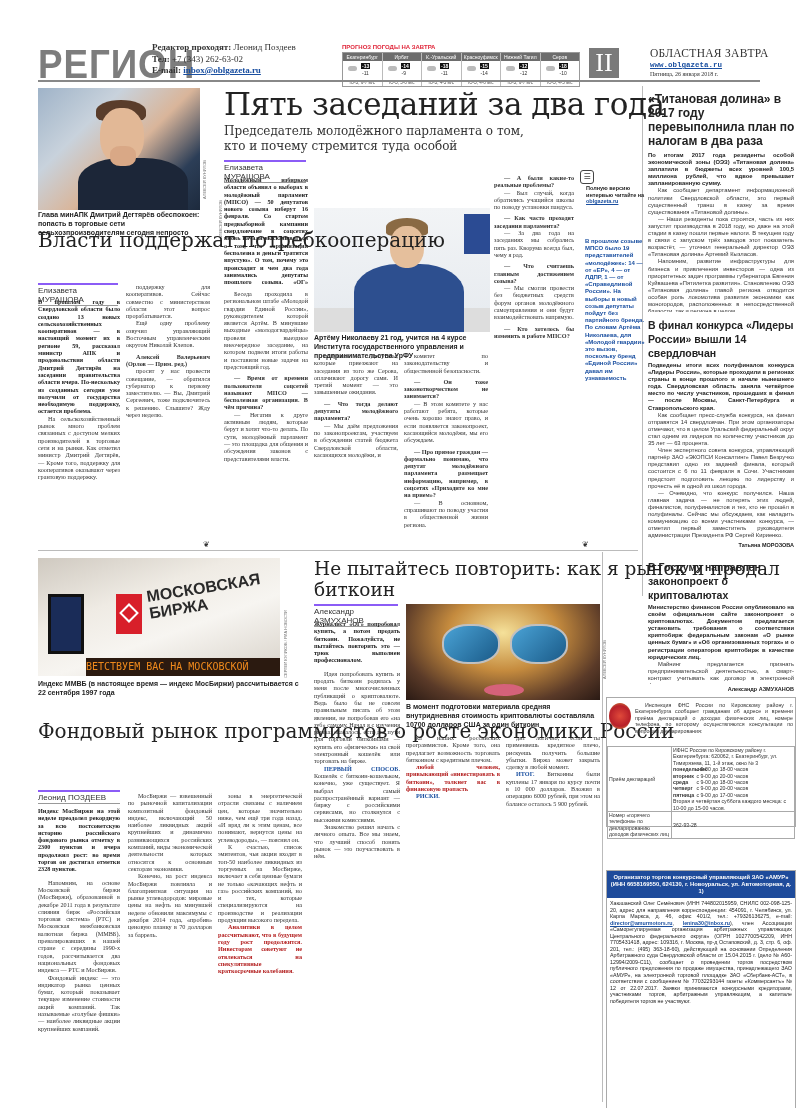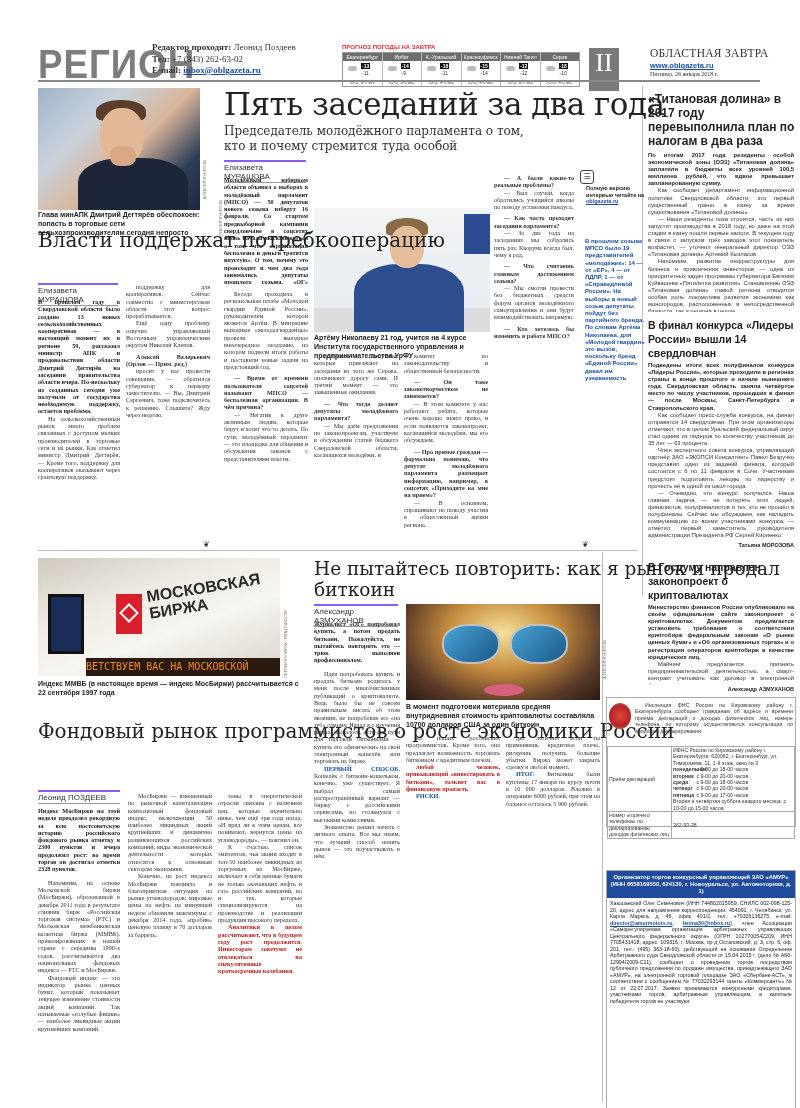--- a/index.html
+++ b/index.html
@@ -19,23 +19,23 @@
   #weather-grid { display: flex; border: 1px solid #999; }
   .wcell { flex: 1; border-right: 1px solid #bbb; text-align: center; }
   .wcell:last-child { border-right: none; }
   .wcity { background: #6d6d6d; color: #fff; font-family: "Liberation Sans", sans-serif; font-size: 5px; height: 8px; line-height: 8px; }
   .wbody { height: 19px; position: relative; }
   .wcloud { position: absolute; left: 5px; top: 5px; width: 9px; height: 5px; background: #bbb; border-radius: 4px; }
   .wday { position: absolute; left: 18px; top: 2px; background: #111; color: #fff; font-family: "Liberation Sans", sans-serif; font-size: 5px; padding: 0 1px; font-weight: bold; }
   .wnight { position: absolute; left: 19px; top: 9px; font-family: "Liberation Sans", sans-serif; font-size: 5px; color: #333; }
   .wwind { font-family: "Liberation Sans", sans-serif; font-size: 4.5px; color: #555; height: 6px; line-height: 6px; }
 
-  #page-num { left: 589px; top: 48px; width: 30px; height: 43px; background: #7a7a7a; color: #fff; font-family: "Liberation Serif", serif; font-size: 26px; text-align: center; line-height: 30px; }
+  #page-num { left: 589px; top: 48px; width: 30px; height: 30px; background: #7a7a7a; color: #fff; font-family: "Liberation Serif", serif; font-size: 26px; text-align: center; line-height: 30px; }
   #paper-name { left: 650px; top: 47px; font-family: "Liberation Serif", serif; font-size: 11.5px; color: #333; letter-spacing: 0.3px; }
-  #paper-url { left: 650px; top: 61px; font-family: Liberation Sans, sans-serif; font-size: 7.5px; color: #1a4fa0; font-weight: bold; text-decoration: underline; }
+  #paper-url { left: 650px; top: 61px; font-family: Liberation Mono, monospace; font-size: 7.5px; color: #1a4fa0; font-weight: bold; text-decoration: underline; }
   #paper-date { left: 650px; top: 71px; font-family: "Liberation Serif", serif; font-size: 6px; color: #333; }
 
   
   .photo { position: absolute; overflow: hidden; }
   #photo1 { left: 38px; top: 88px; width: 162px; height: 122px; background: linear-gradient(135deg,#9fb3c8 0%,#c8d2dc 30%,#d9b59a 55%,#2c3e57 80%,#1d2a3d 100%); }
   #photo1 .face { position:absolute; left: 62px; top: 20px; width: 44px; height: 56px; border-radius: 45%; background:#e2b896; }
   #photo1 .hair { position:absolute; left: 58px; top: 12px; width: 50px; height: 22px; border-radius: 50% 50% 30% 30%; background:#5a3d2b; }
   #photo1 .body { position:absolute; left: 40px; top: 70px; width: 110px; height: 60px; border-radius: 40% 40% 0 0; background:#1c2638; }
   #photo1 .hand { position:absolute; left: 72px; top: 58px; width: 26px; height: 20px; border-radius: 40%; background:#d9a886; }
 

